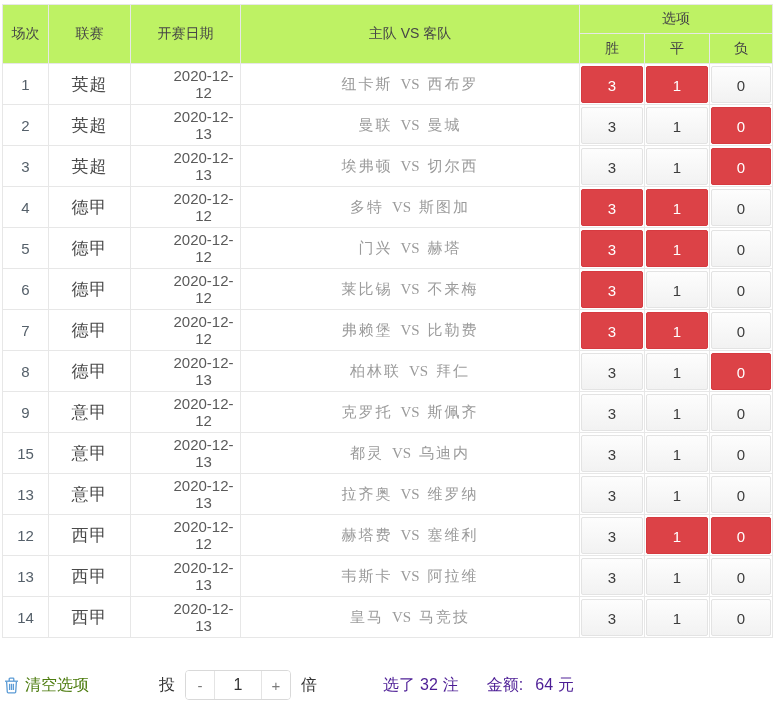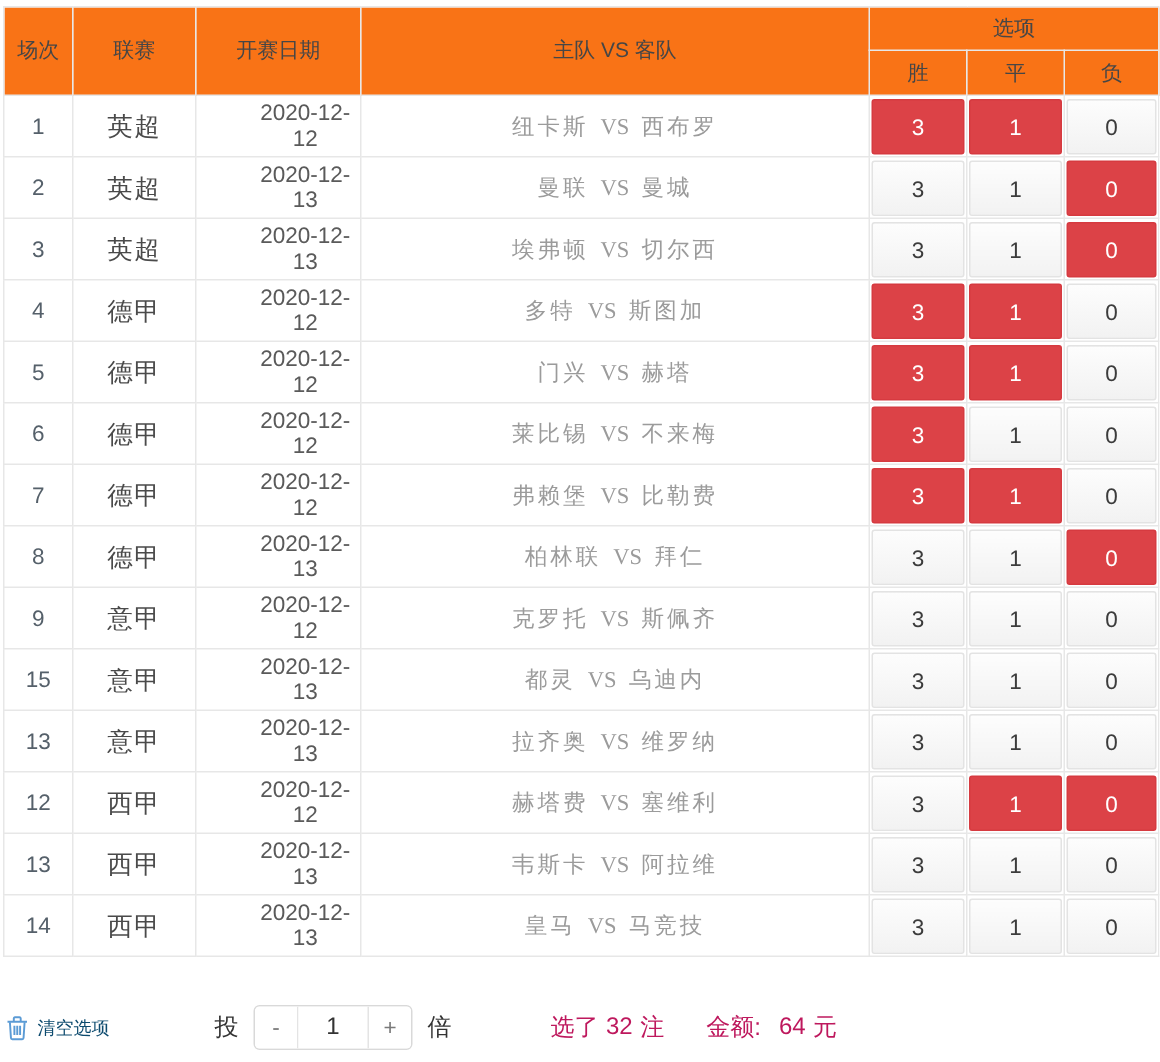--- a/index.html
+++ b/index.html
@@ -17,21 +17,21 @@
     table-layout: fixed;
     width: 770px;
   }
   .match-table th, .match-table td {
     border: 1px solid #e7e7e7;
     text-align: center;
     padding: 0;
     box-sizing: border-box;
   }
   .match-table thead th {
-    background: #f97316;
+    background: #bef264;
     font-weight: normal;
     color: #464646;
     font-size: 14px;
   }
   .match-table thead tr.top-head th { height: 29px; }
   .match-table thead tr.sub-head th { height: 30px; }
   .match-table tbody td { height: 41px; background: #ffffff; }
   td.col-no   { font-size: 15px; color: #55606a; }
   td.col-league { font-size: 17px; color: #4a4a4a; letter-spacing: 1px; }
   td.col-date { font-size: 15px; color: #5a5a5a; padding-left: 36px; }
@@ -67,22 +67,22 @@
     height: 30px;
   }
   .clear-group {
     display: flex;
     align-items: center;
     cursor: pointer;
   }
   .clear-group svg { display: block; }
   .clear-label {
     margin-left: 6px;
-    font-size: 12px;
-    color: #0c4a6e;
+    font-size: 16px;
+    color: #4d7c0f;
   }
   .bet-group {
     display: flex;
     align-items: center;
     margin-left: 70px;
     font-size: 16px;
     color: #333333;
   }
   .stepper {
     display: flex;
@@ -113,21 +113,21 @@
     font-size: 16px;
     color: #333333;
     outline: none;
     font-family: "Liberation Sans", sans-serif;
   }
   .summary {
     display: flex;
     align-items: center;
     margin-left: 66px;
     font-size: 16px;
-    color: #be185d;
+    color: #4c1d95;
   }
   .summary .num { margin: 0 5px; }
   .summary .amount-label { margin-left: 28px; }
   .summary .amount-gap { margin-left: 12px; }
 </style>
 </head>
 <body>
 
 <div class="table-wrap">
   <table class="match-table">

